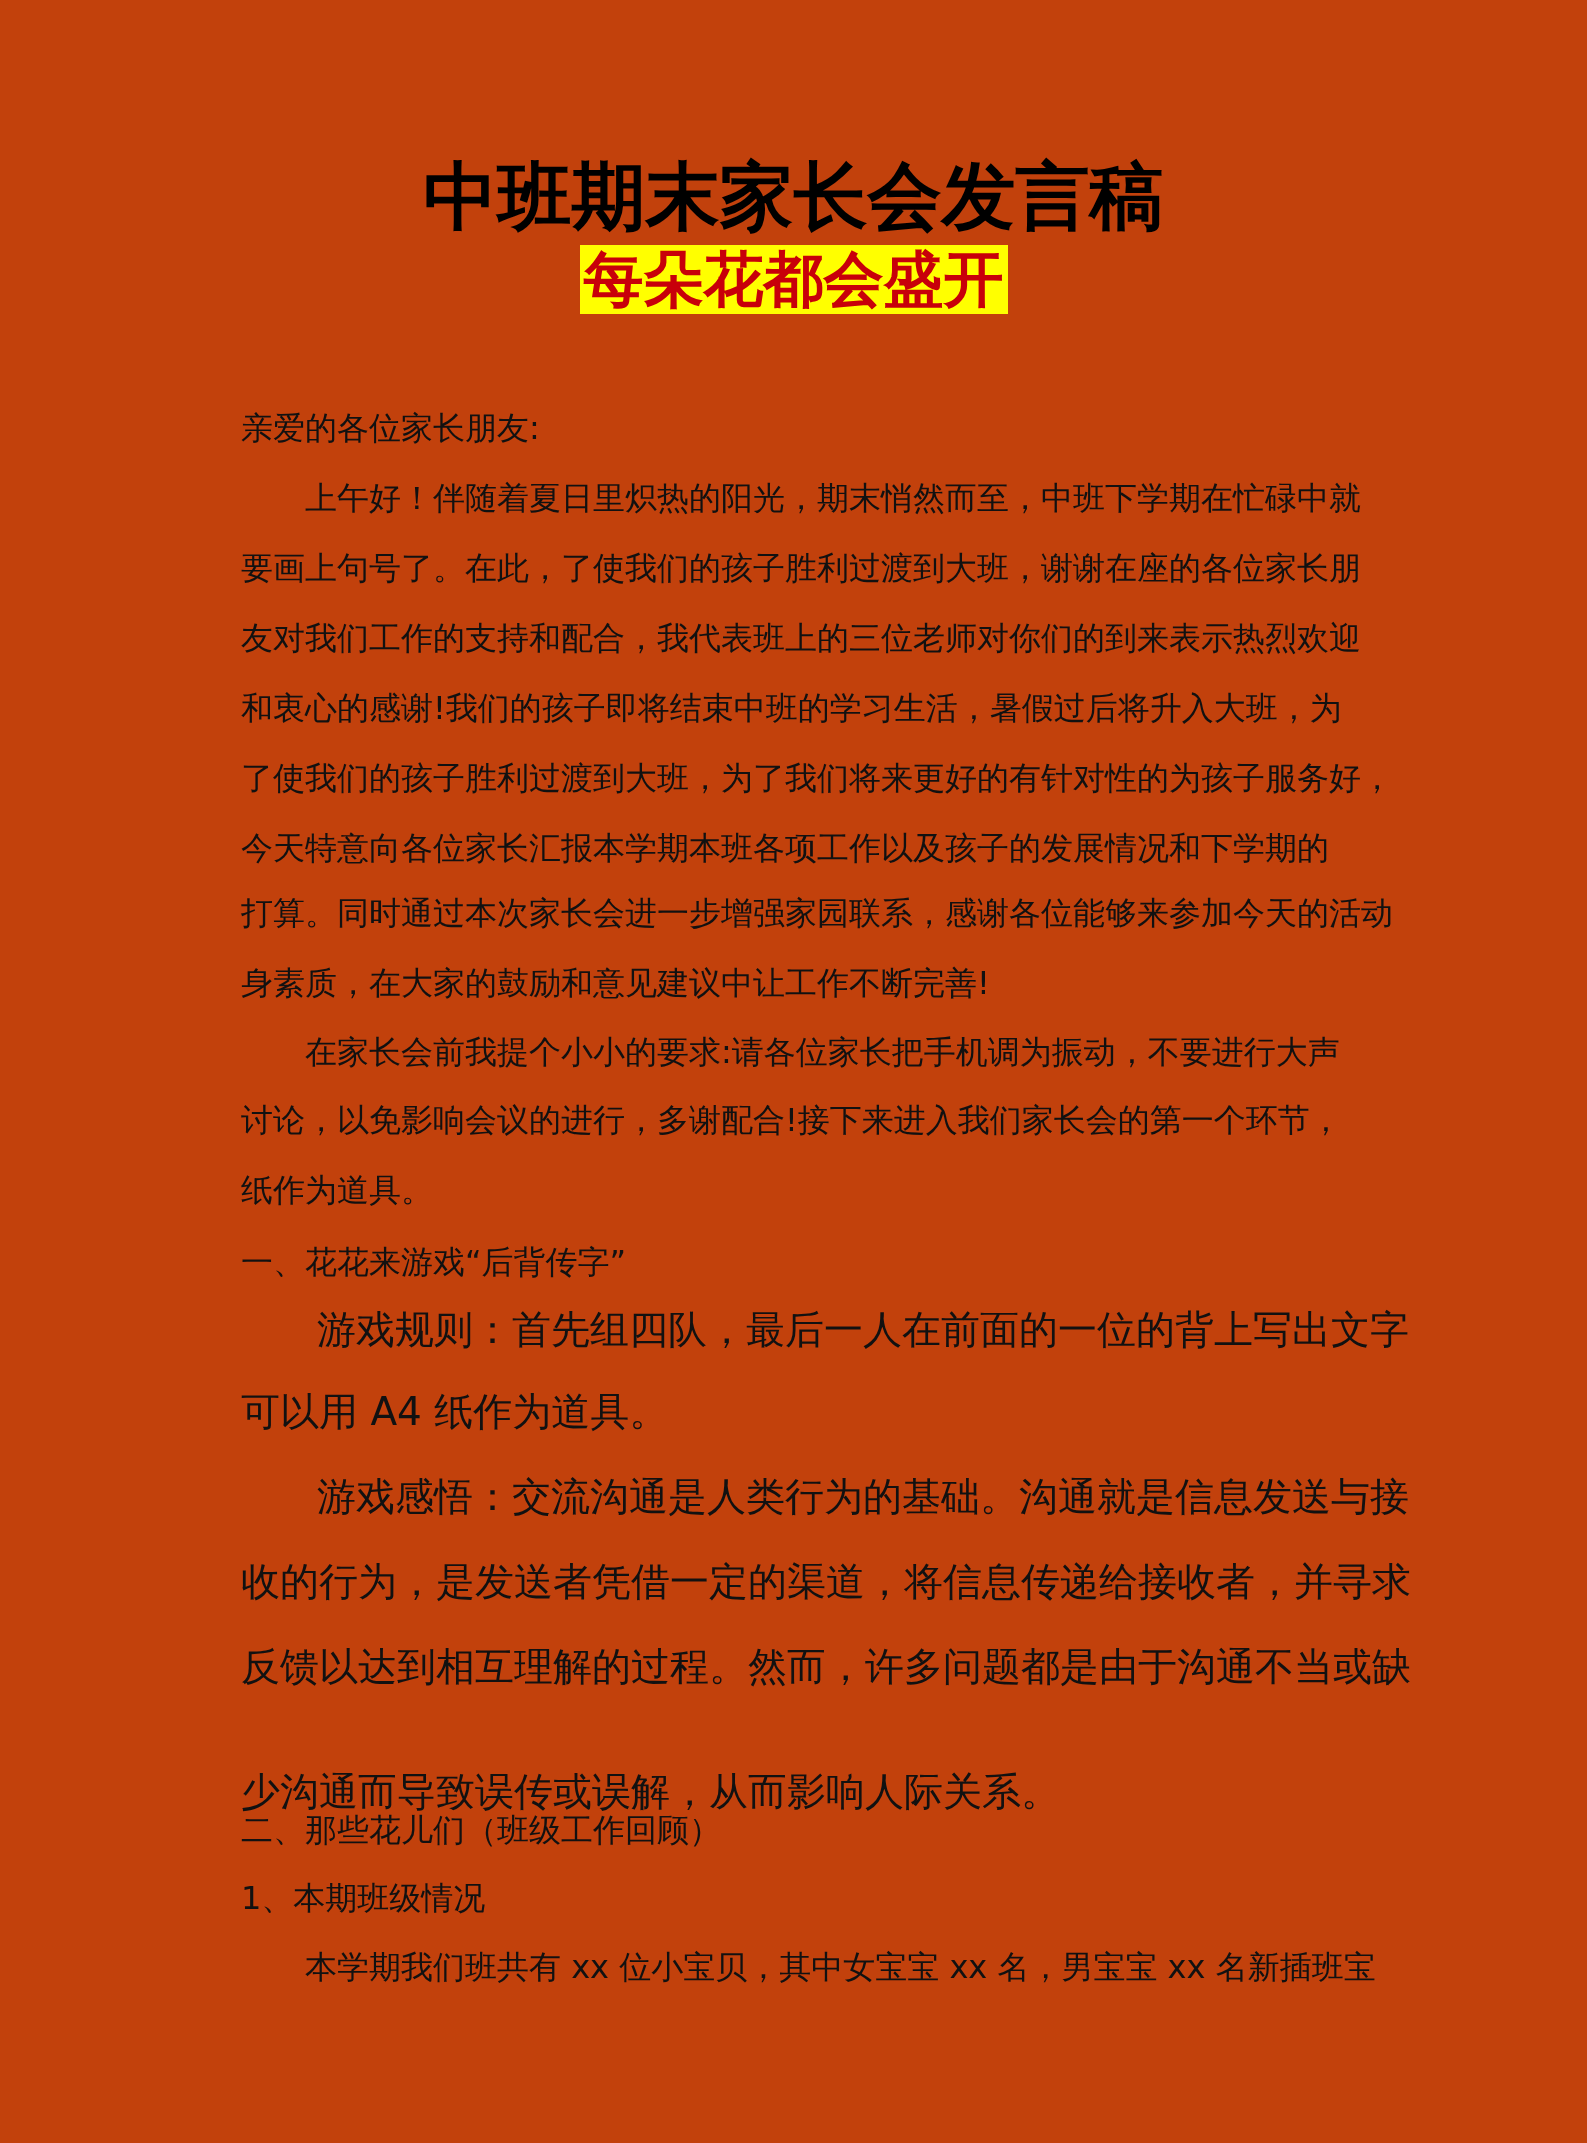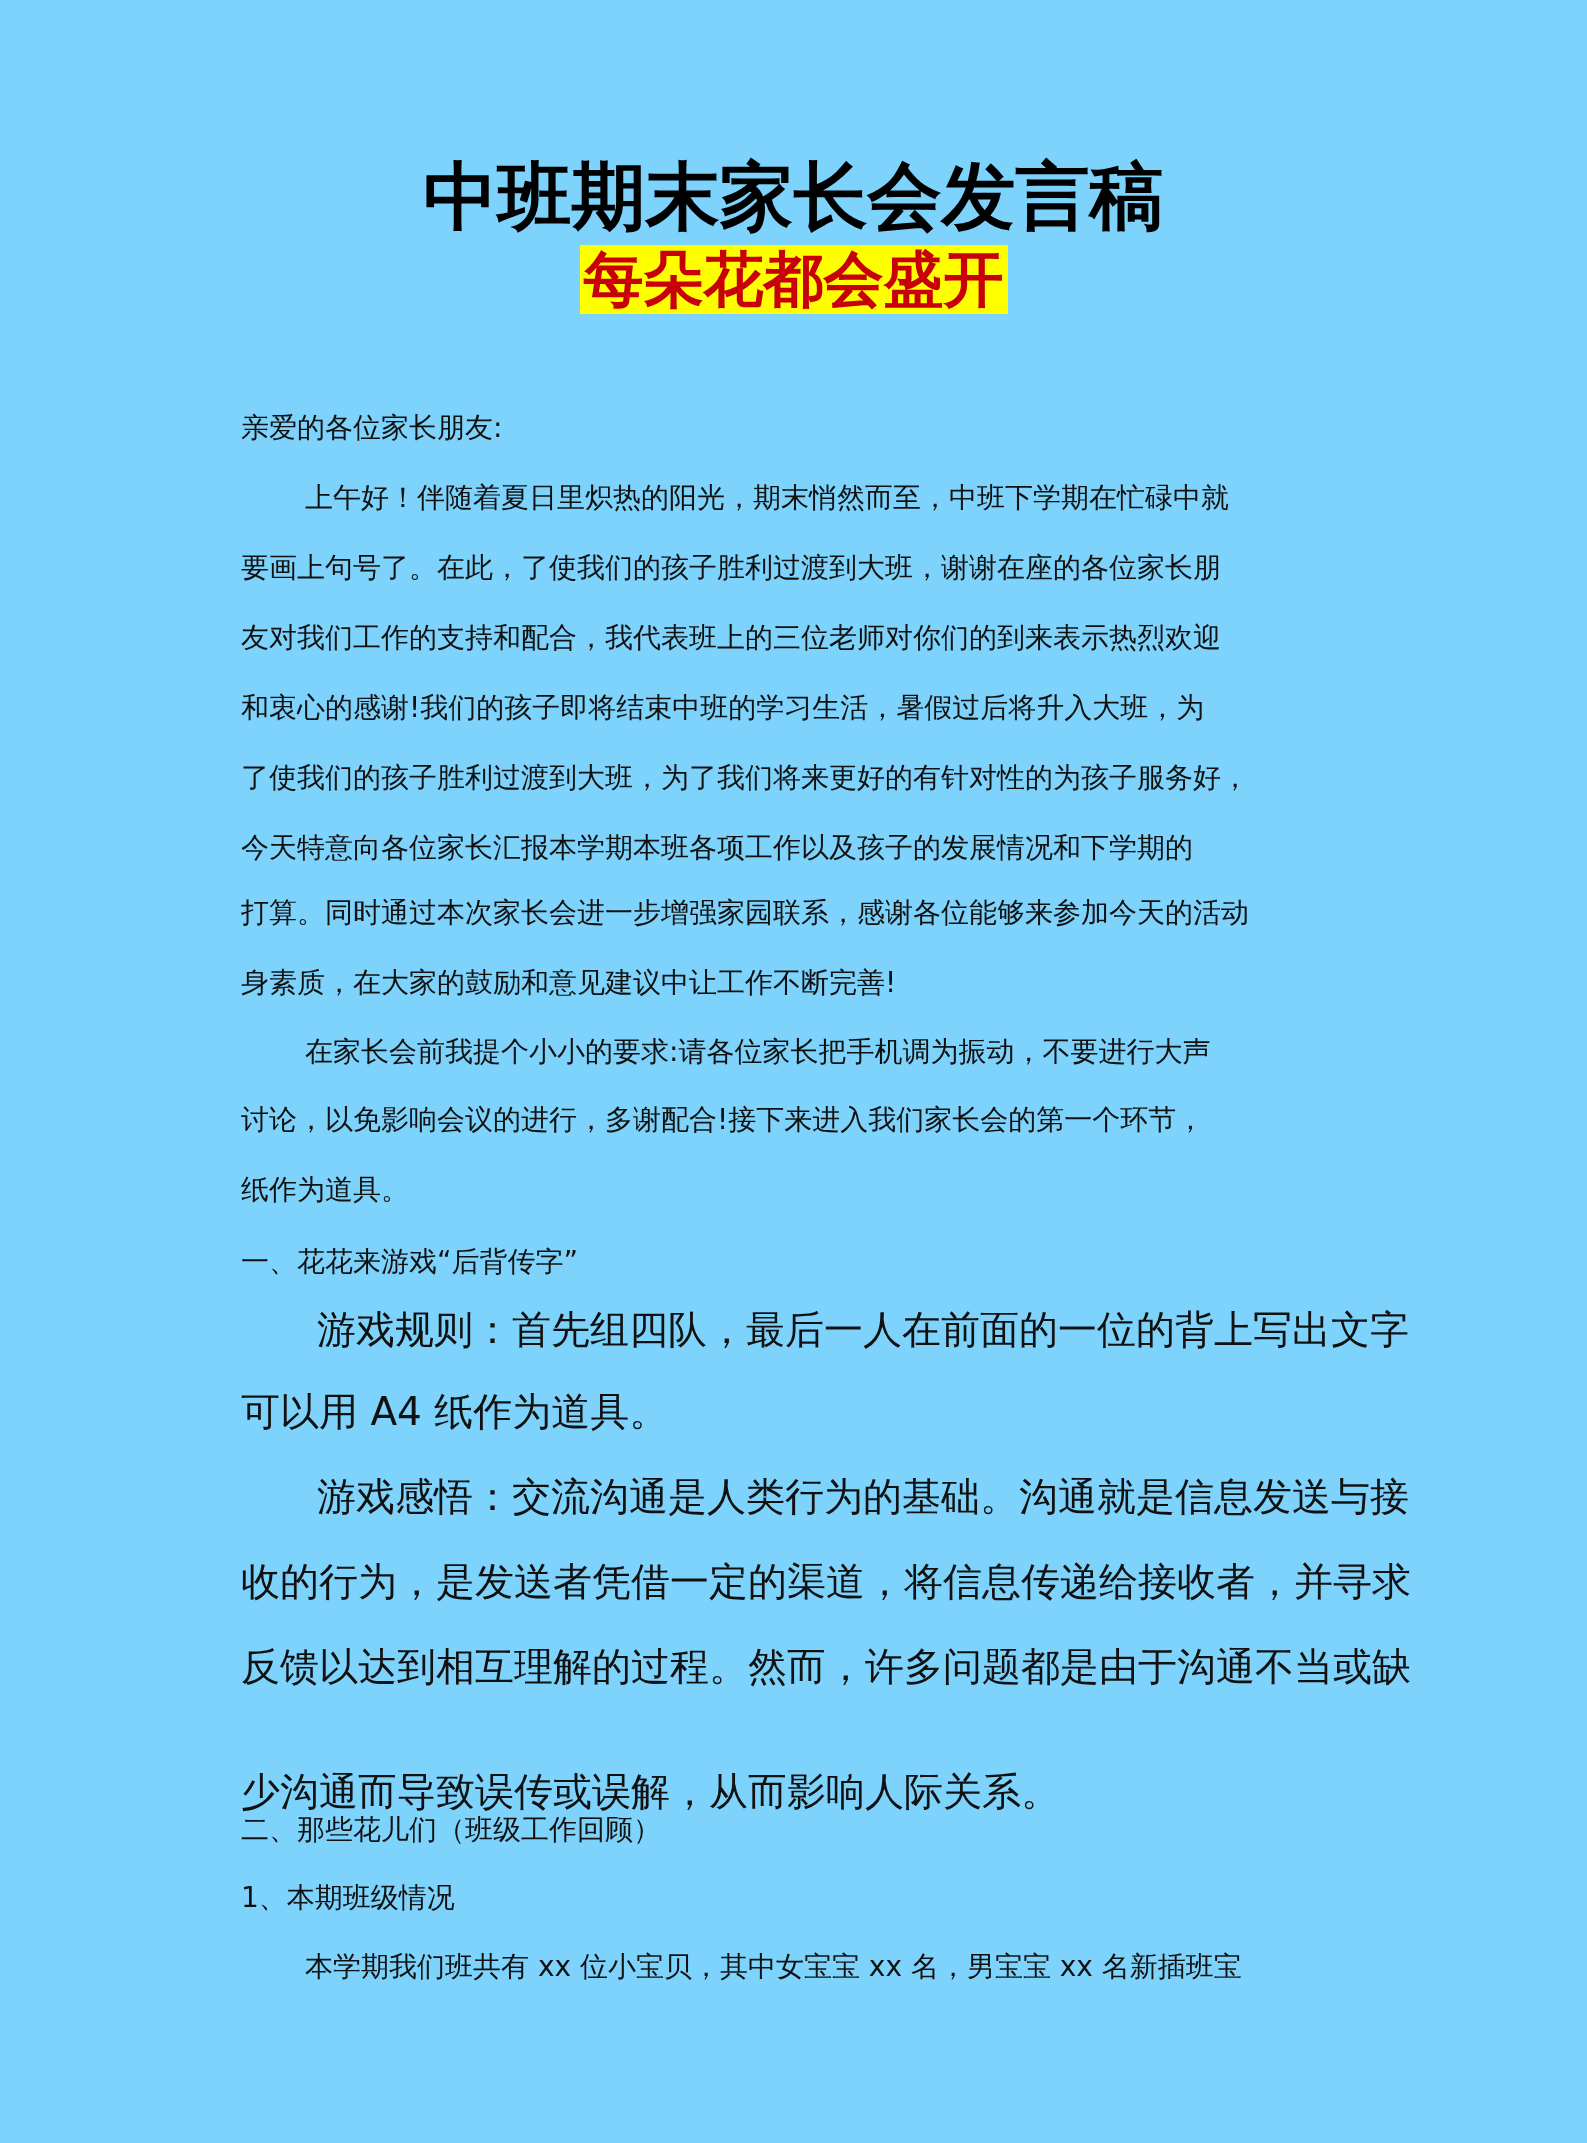--- a/index.html
+++ b/index.html
@@ -1,25 +1,25 @@
 <!DOCTYPE html>
 <html><head>
 <meta charset="utf-8">
 <style>
   html, body { margin: 0; padding: 0; background: #ffffff; }
   body { width: 1587px; height: 2143px; position: relative; overflow: hidden;
          font-family: "DejaVu Sans", "Liberation Sans", sans-serif; color: #111111; }
-  .page { position: absolute; inset: 0; background: #7dd3fc; }
+  .page { position: absolute; inset: 0; background: #c2410c; }
   .title { position: absolute; left: 0; width: 1587px; top: 150px; text-align: center;
            font-size: 74px; font-weight: bold; line-height: 92px; color: #000000; letter-spacing: 0px; }
   .subtitle-wrap { position: absolute; left: 0; width: 1587px; top: 245px; text-align: center; }
   .subtitle { display: inline-block; background: #ffff00; color: #c8000a; font-weight: bold;
               font-size: 60px; line-height: 69px; padding: 0 4px; }
   .line { position: absolute; left: 241px; width: 1110px; white-space: nowrap;
-          font-size: 28px; line-height: 40px; transform: translateY(-20px); }
+          font-size: 32px; line-height: 40px; transform: translateY(-20px); }
   .line.indent { left: 305px; }
   .line.big { font-size: 39px; line-height: 44px; transform: translateY(-22px); }
   .line.big.indent { left: 317px; }
 </style>
 </head>
 <body>
 
 <div class="page">
   <div class="title">中班期末家长会发言稿</div>
   <div class="subtitle-wrap">

